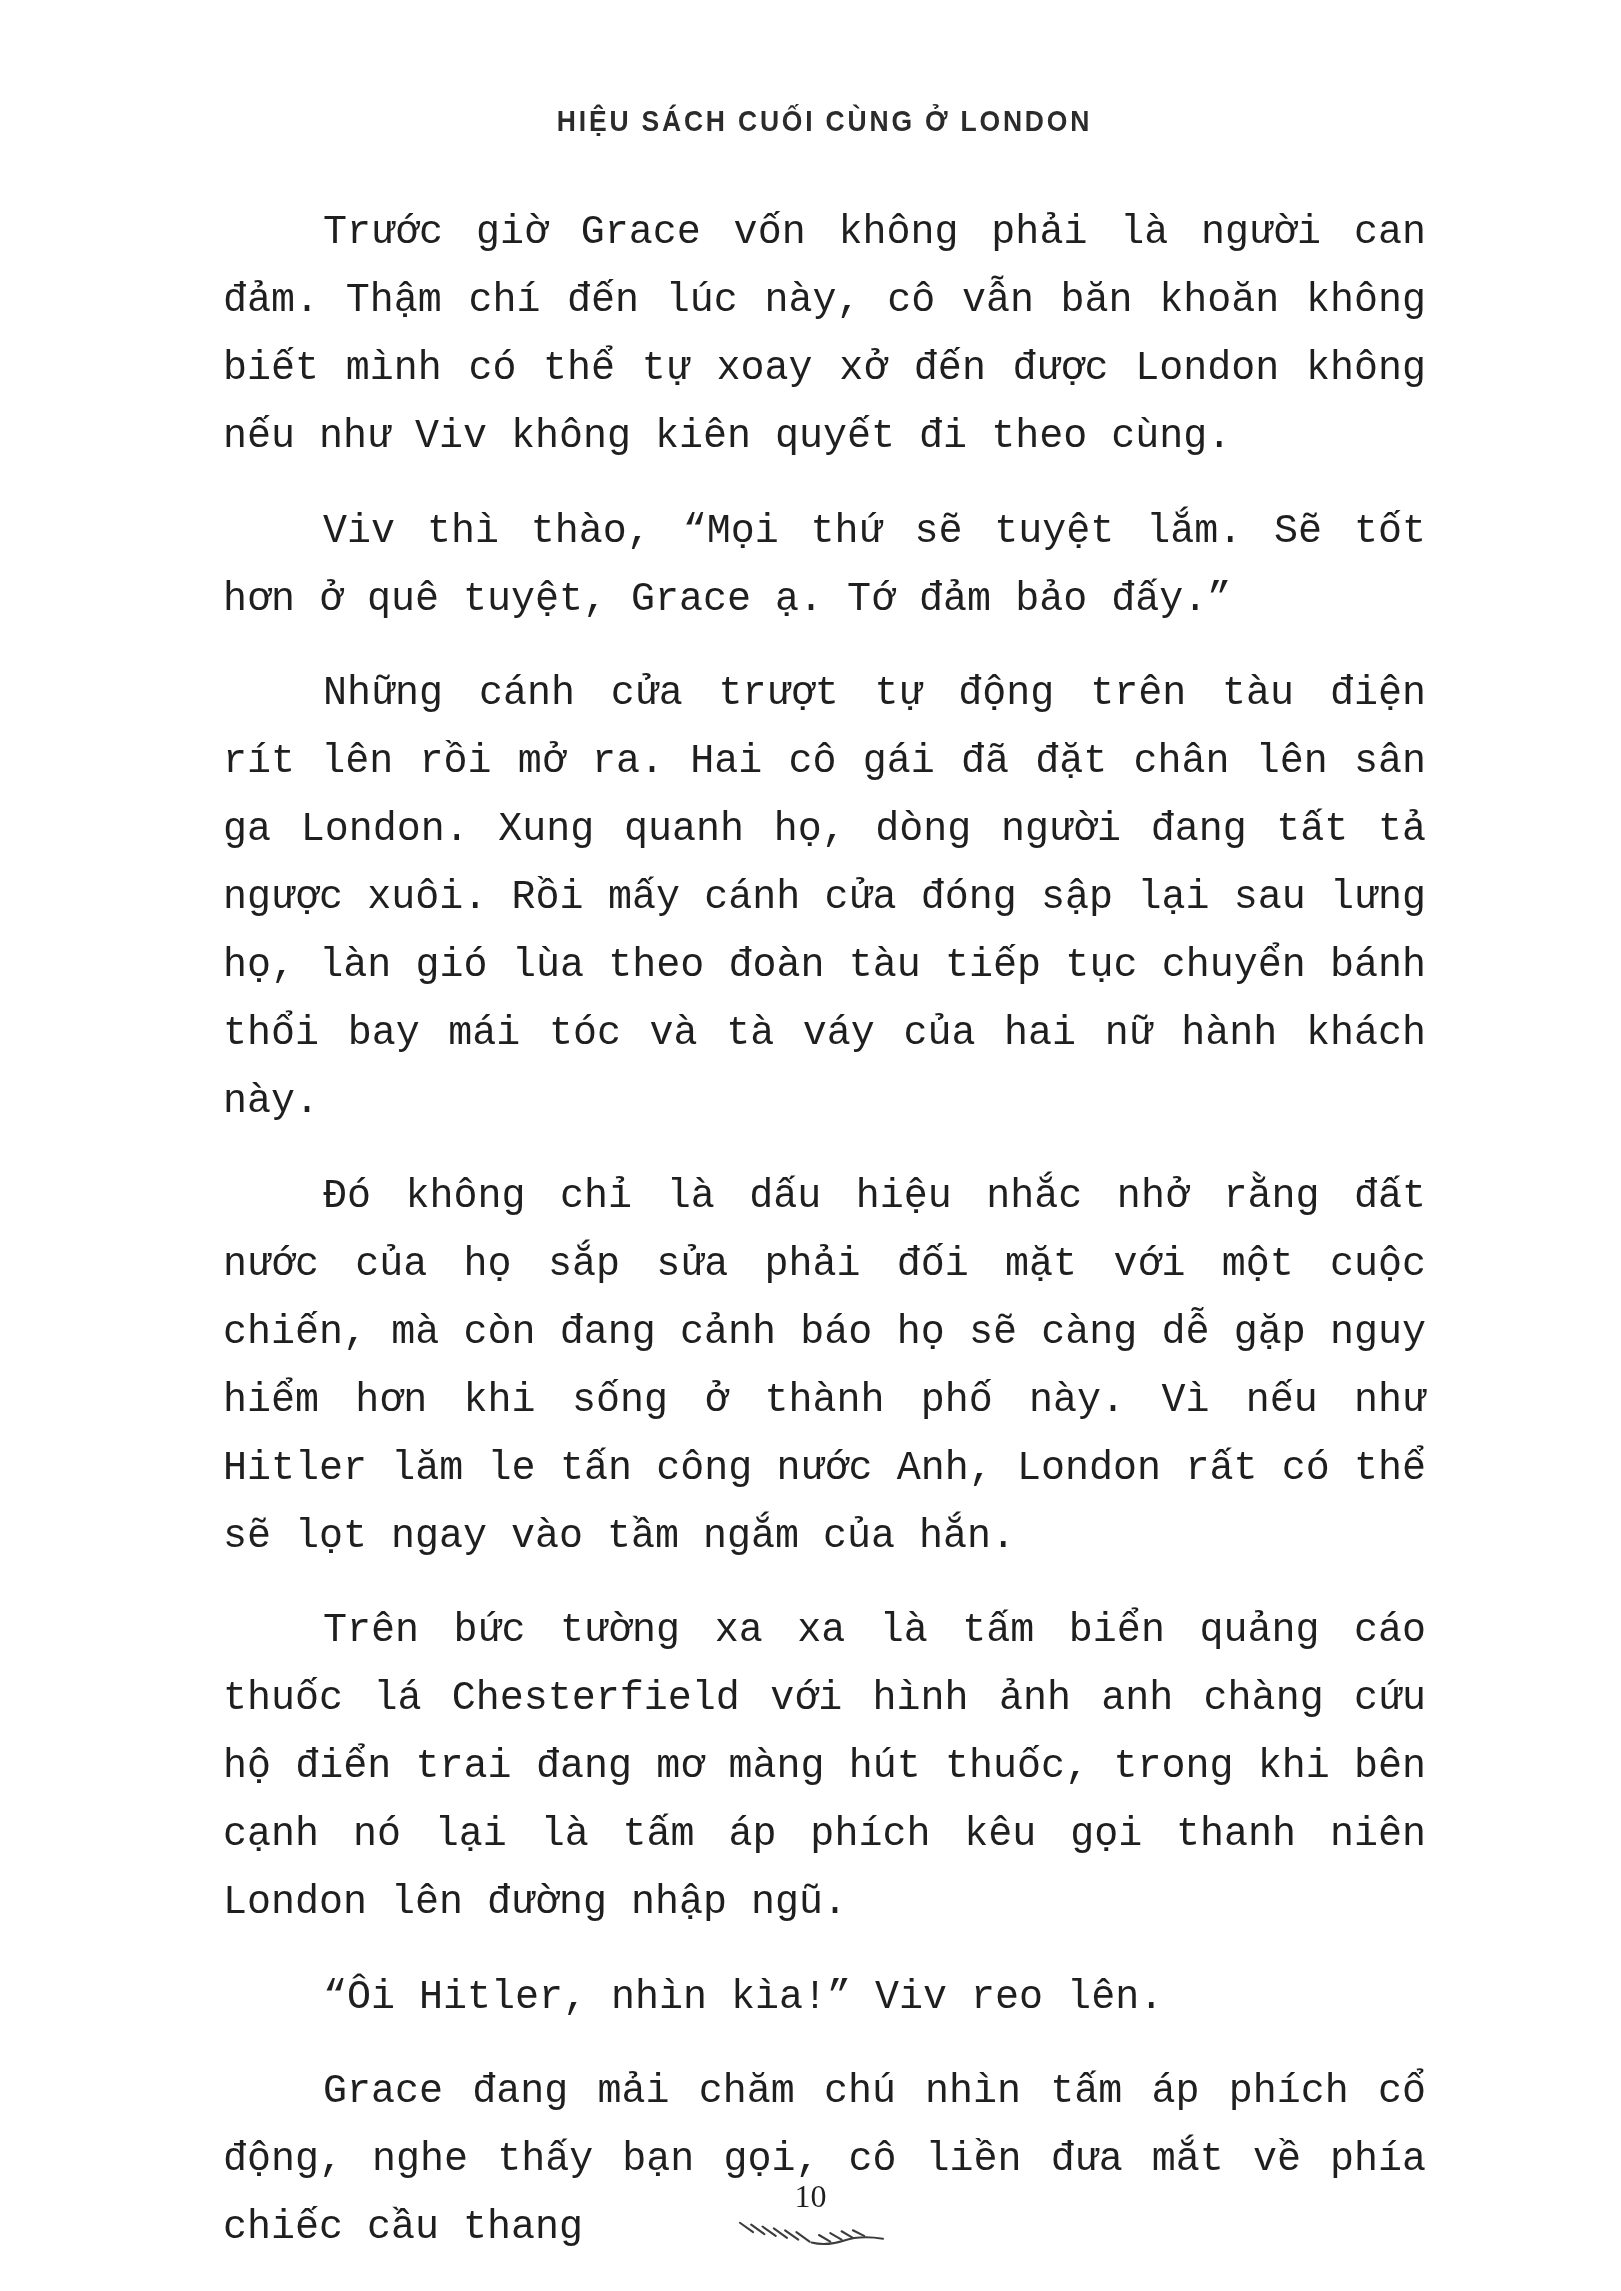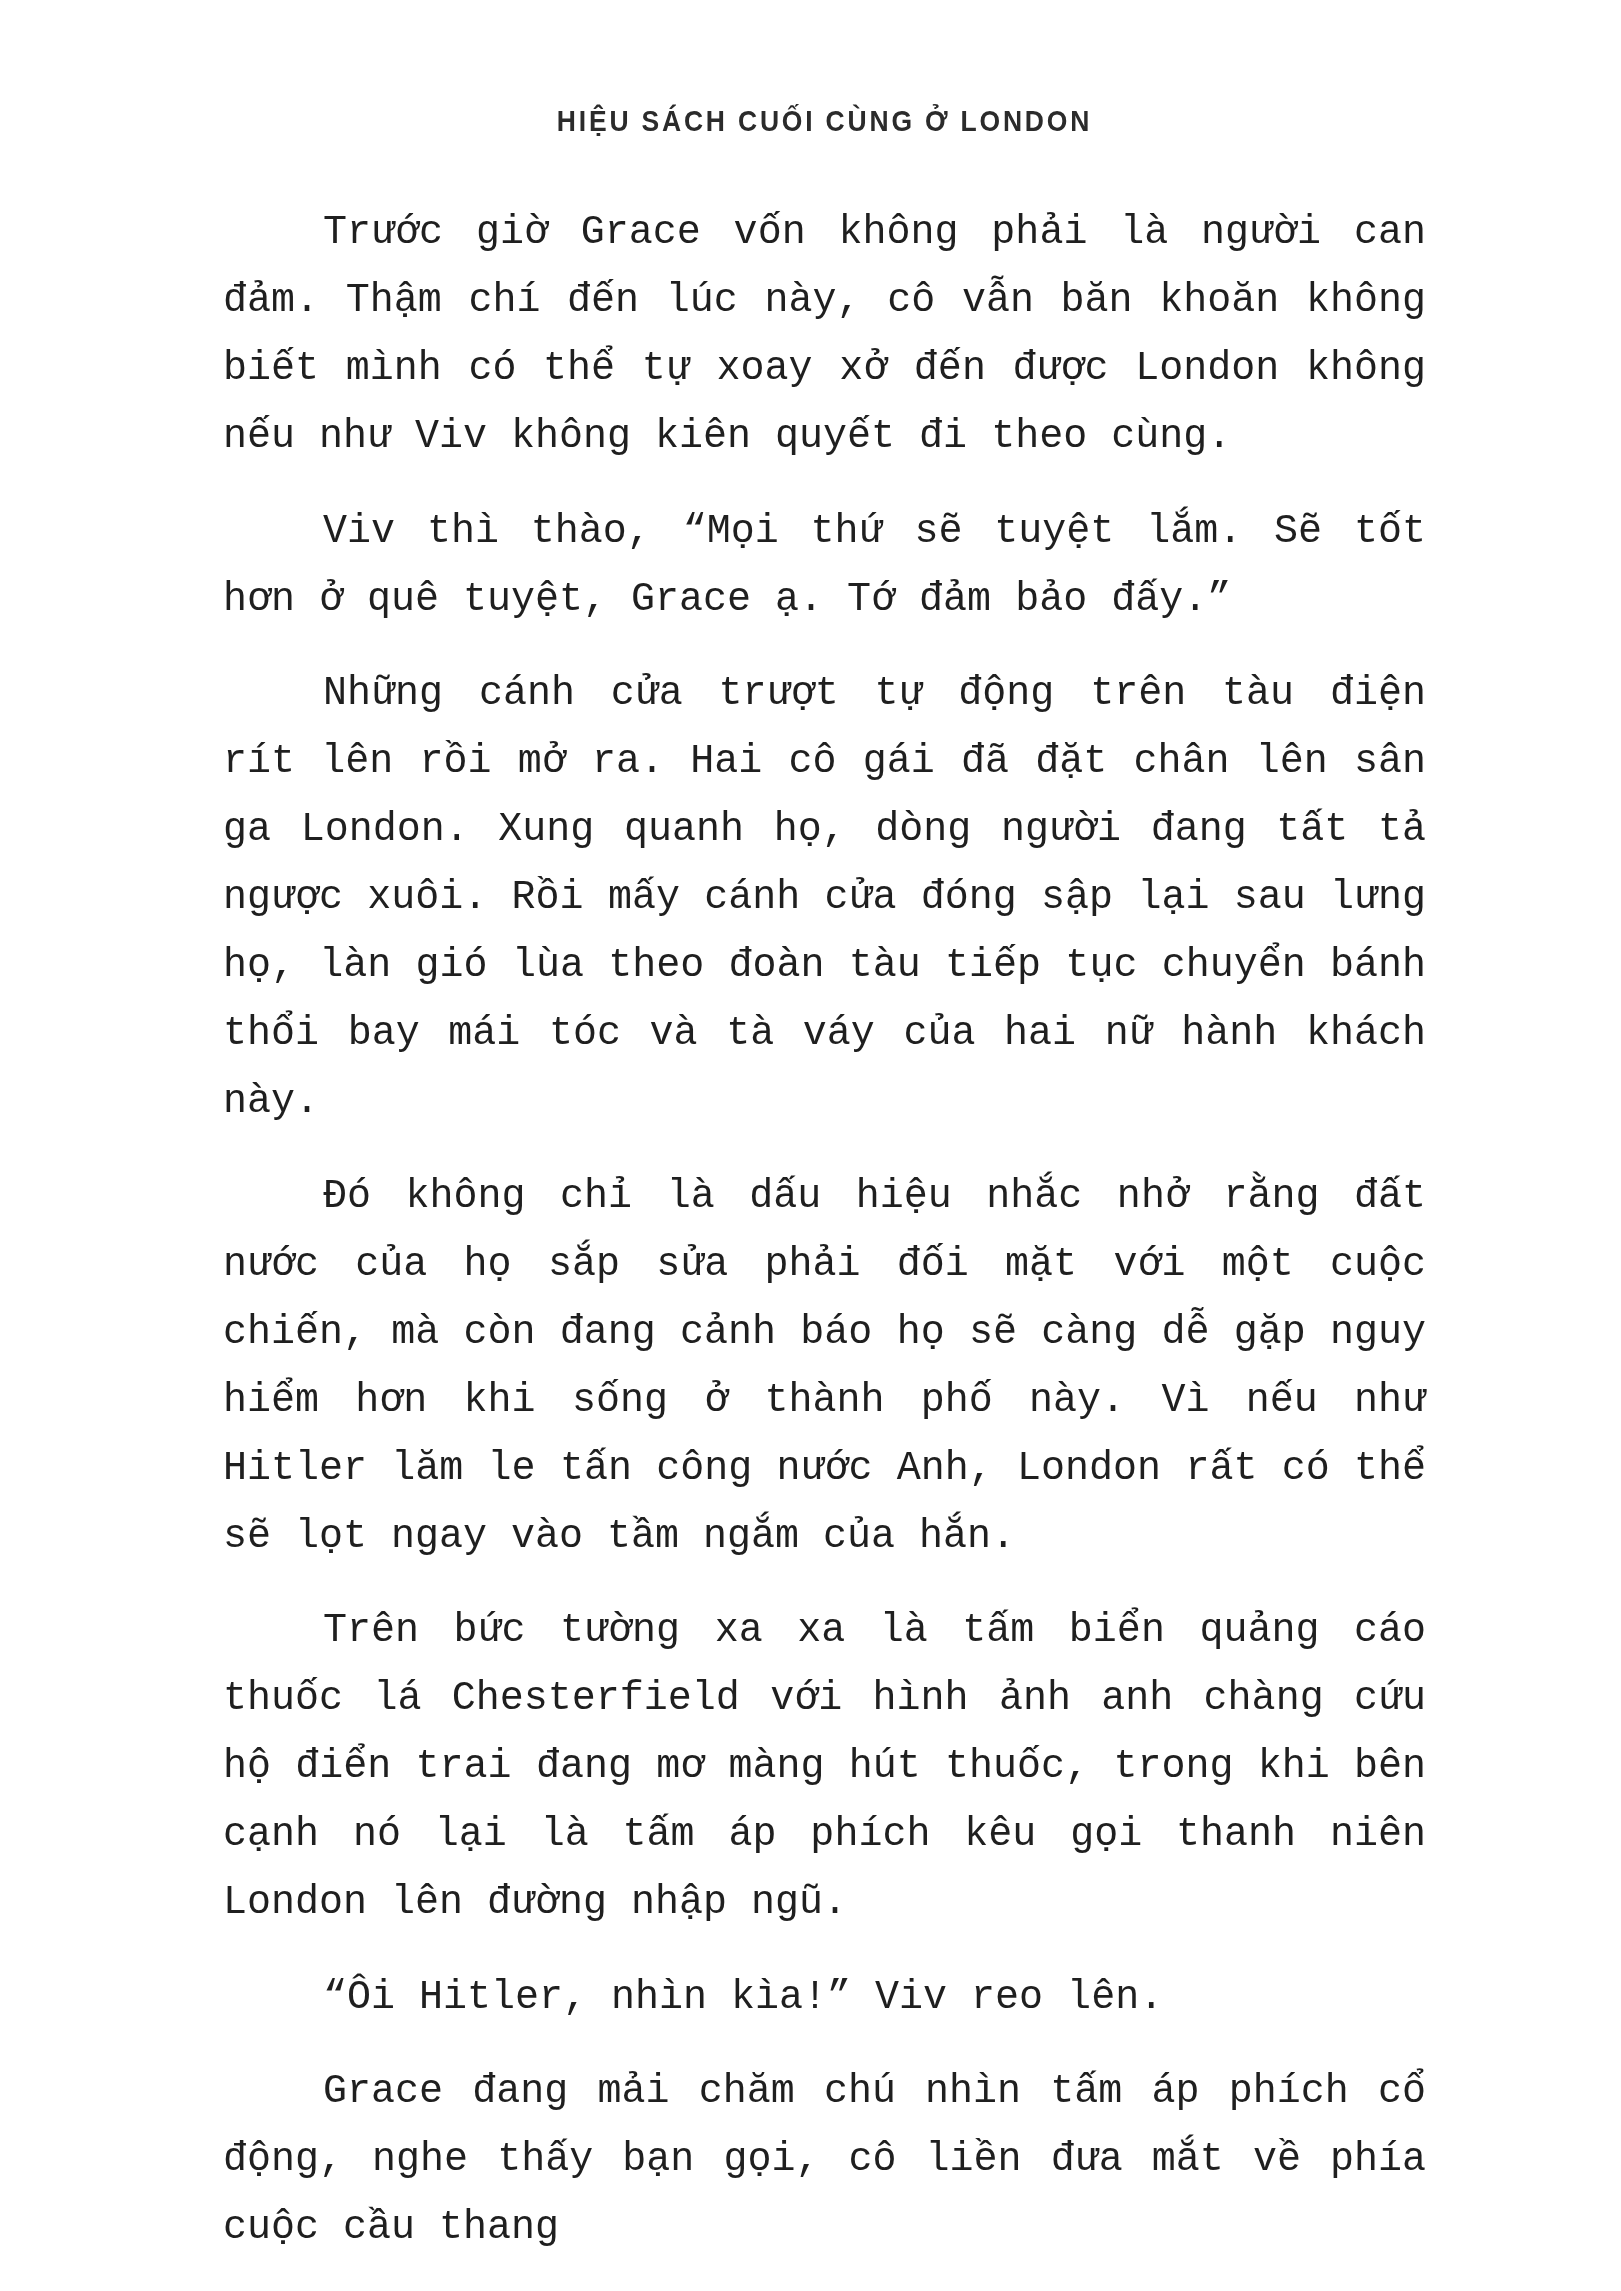--- a/index.html
+++ b/index.html
@@ -70,18 +70,38 @@
 
   <header class="running-head">HIỆU SÁCH CUỐI CÙNG Ở LONDON</header>
 
   <main class="body-text">
     <p>Trước giờ Grace vốn không phải là người can đảm. Thậm chí đến lúc này, cô vẫn băn khoăn không biết mình có thể tự xoay xở đến được London không nếu như Viv không kiên quyết đi theo cùng.</p>
     <p>Viv thì thào, “Mọi thứ sẽ tuyệt lắm. Sẽ tốt hơn ở quê tuyệt, Grace ạ. Tớ đảm bảo đấy.”</p>
     <p>Những cánh cửa trượt tự động trên tàu điện rít lên rồi mở ra. Hai cô gái đã đặt chân lên sân ga London. Xung quanh họ, dòng người đang tất tả ngược xuôi. Rồi mấy cánh cửa đóng sập lại sau lưng họ, làn gió lùa theo đoàn tàu tiếp tục chuyển bánh thổi bay mái tóc và tà váy của hai nữ hành khách này.</p>
     <p>Đó không chỉ là dấu hiệu nhắc nhở rằng đất nước của họ sắp sửa phải đối mặt với một cuộc chiến, mà còn đang cảnh báo họ sẽ càng dễ gặp nguy hiểm hơn khi sống ở thành phố này. Vì nếu như Hitler lăm le tấn công nước Anh, London rất có thể sẽ lọt ngay vào tầm ngắm của hắn.</p>
     <p>Trên bức tường xa xa là tấm biển quảng cáo thuốc lá Chesterfield với hình ảnh anh chàng cứu hộ điển trai đang mơ màng hút thuốc, trong khi bên cạnh nó lại là tấm áp phích kêu gọi thanh niên London lên đường nhập ngũ.</p>
     <p>“Ôi Hitler, nhìn kìa!” Viv reo lên.</p>
-    <p>Grace đang mải chăm chú nhìn tấm áp phích cổ động, nghe thấy bạn gọi, cô liền đưa mắt về phía cuộc cầu thang</p>
+    <p>Grace đang mải chăm chú nhìn tấm áp phích cổ động, nghe thấy bạn gọi, cô liền đưa mắt về phía chiếc cầu thang</p>
   </main>
 
+  <footer class="page-footer">
+    <div class="page-number">10</div>
+    <div class="flourish-wrap">
+      <svg width="161" height="32" viewBox="0 0 170 34" aria-hidden="true">
+        <g stroke="#3c3c3c" stroke-width="2.2" stroke-linecap="round" fill="none">
+          <line x1="10" y1="4" x2="24" y2="14"></line>
+          <line x1="22" y1="6" x2="36" y2="16"></line>
+          <line x1="34" y1="8" x2="48" y2="18"></line>
+          <line x1="46" y1="10" x2="60" y2="20"></line>
+          <line x1="58" y1="12" x2="72" y2="22"></line>
+          <line x1="70" y1="14" x2="84" y2="24"></line>
+          <path d="M86 25 Q102 29 120 23 Q138 17 162 21"></path>
+          <line x1="94" y1="17" x2="106" y2="24"></line>
+          <line x1="106" y1="15" x2="118" y2="22"></line>
+          <line x1="118" y1="13" x2="130" y2="20"></line>
+          <line x1="130" y1="12" x2="142" y2="18"></line>
+        </g>
+      </svg>
+    </div>
+  </footer>
 
 </div>
 
 
 </body></html>

